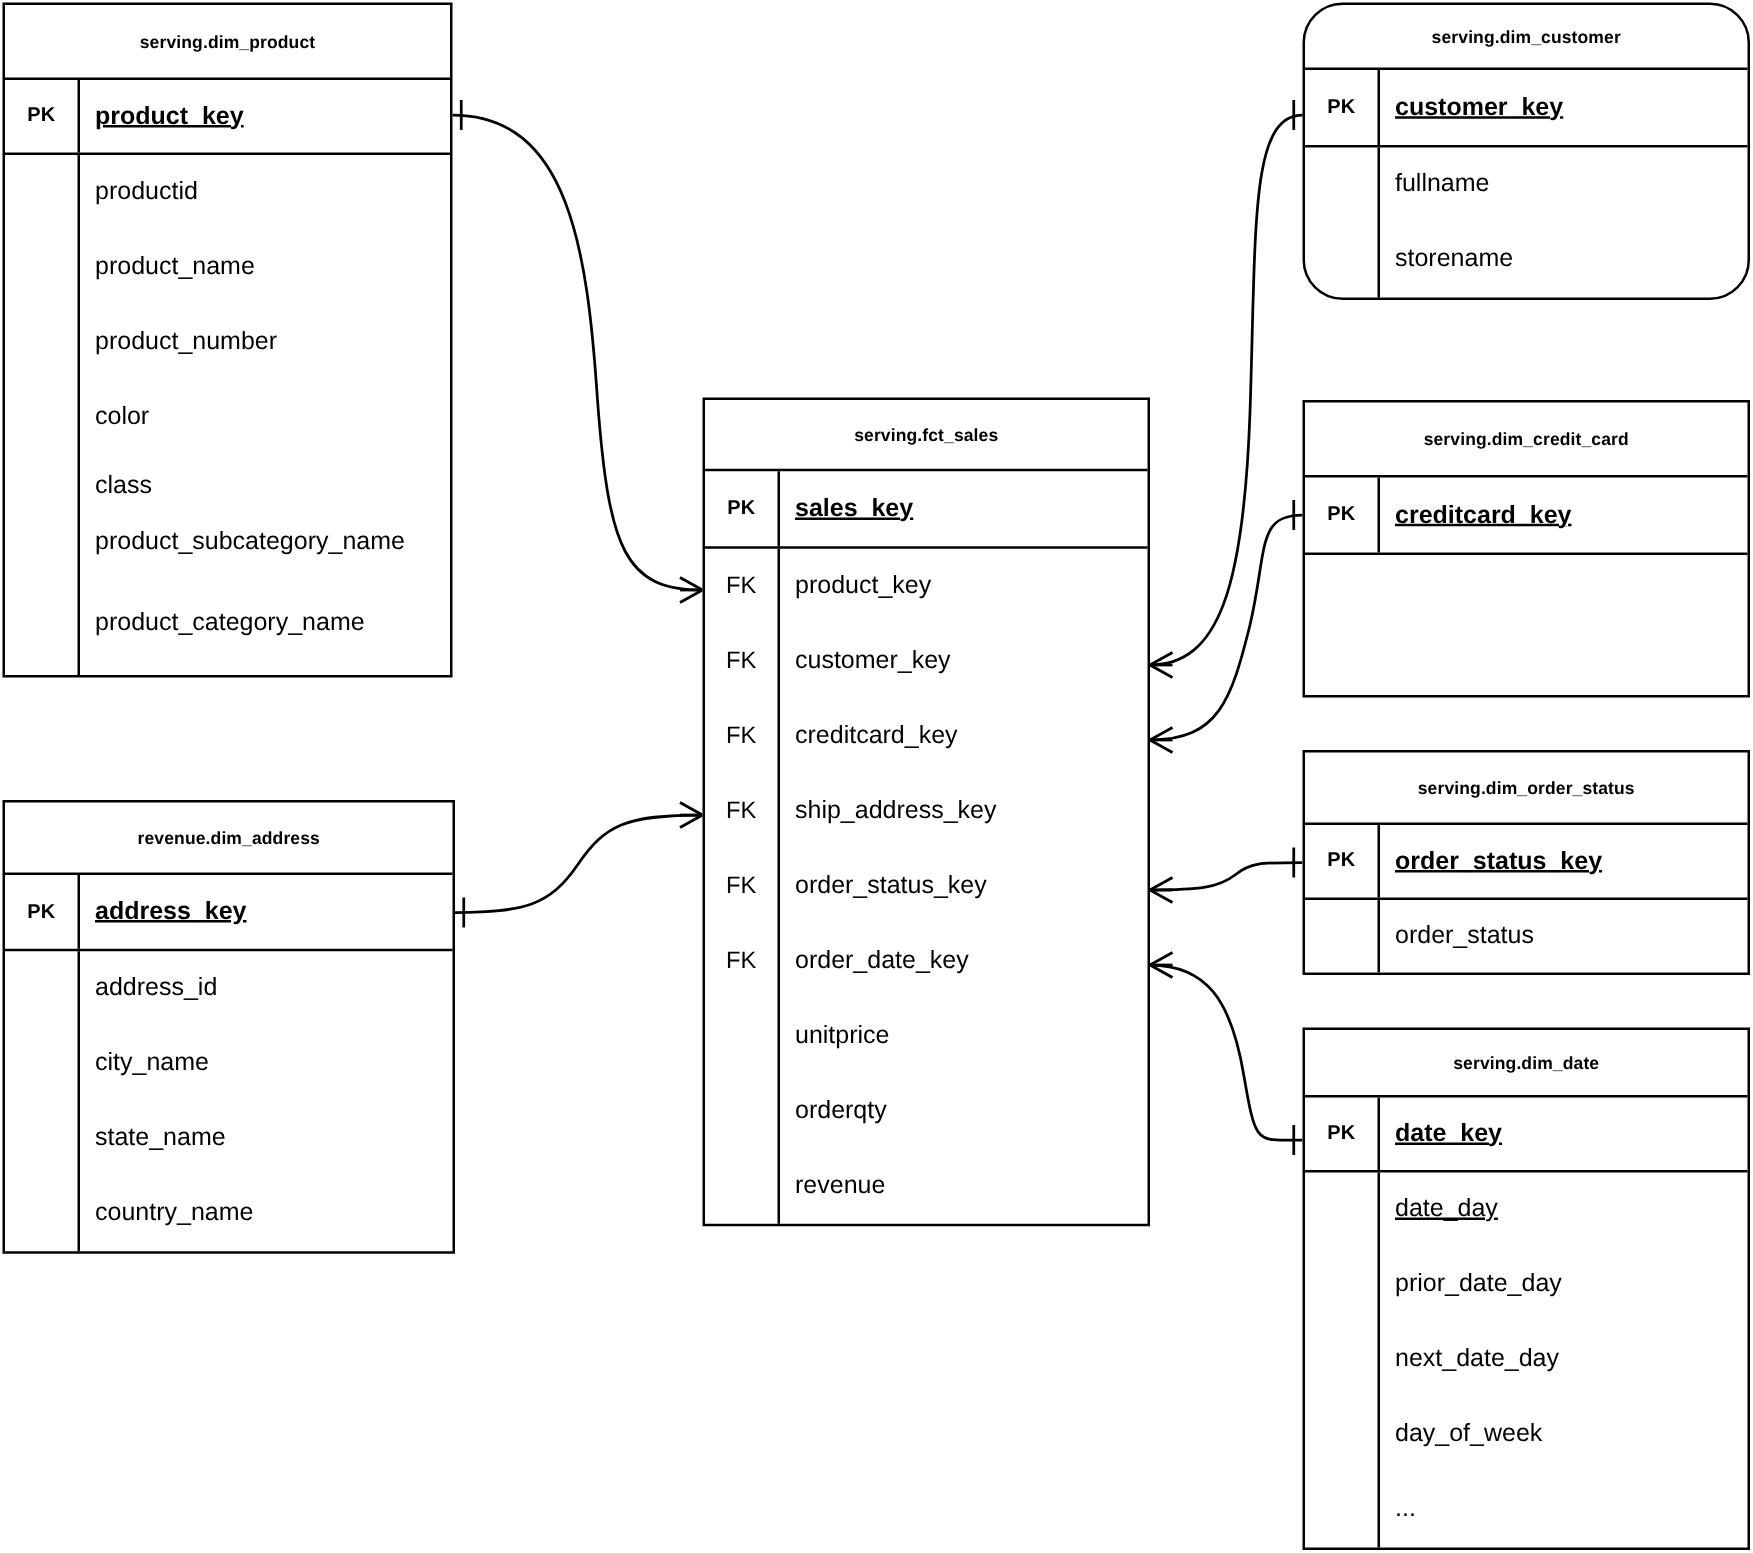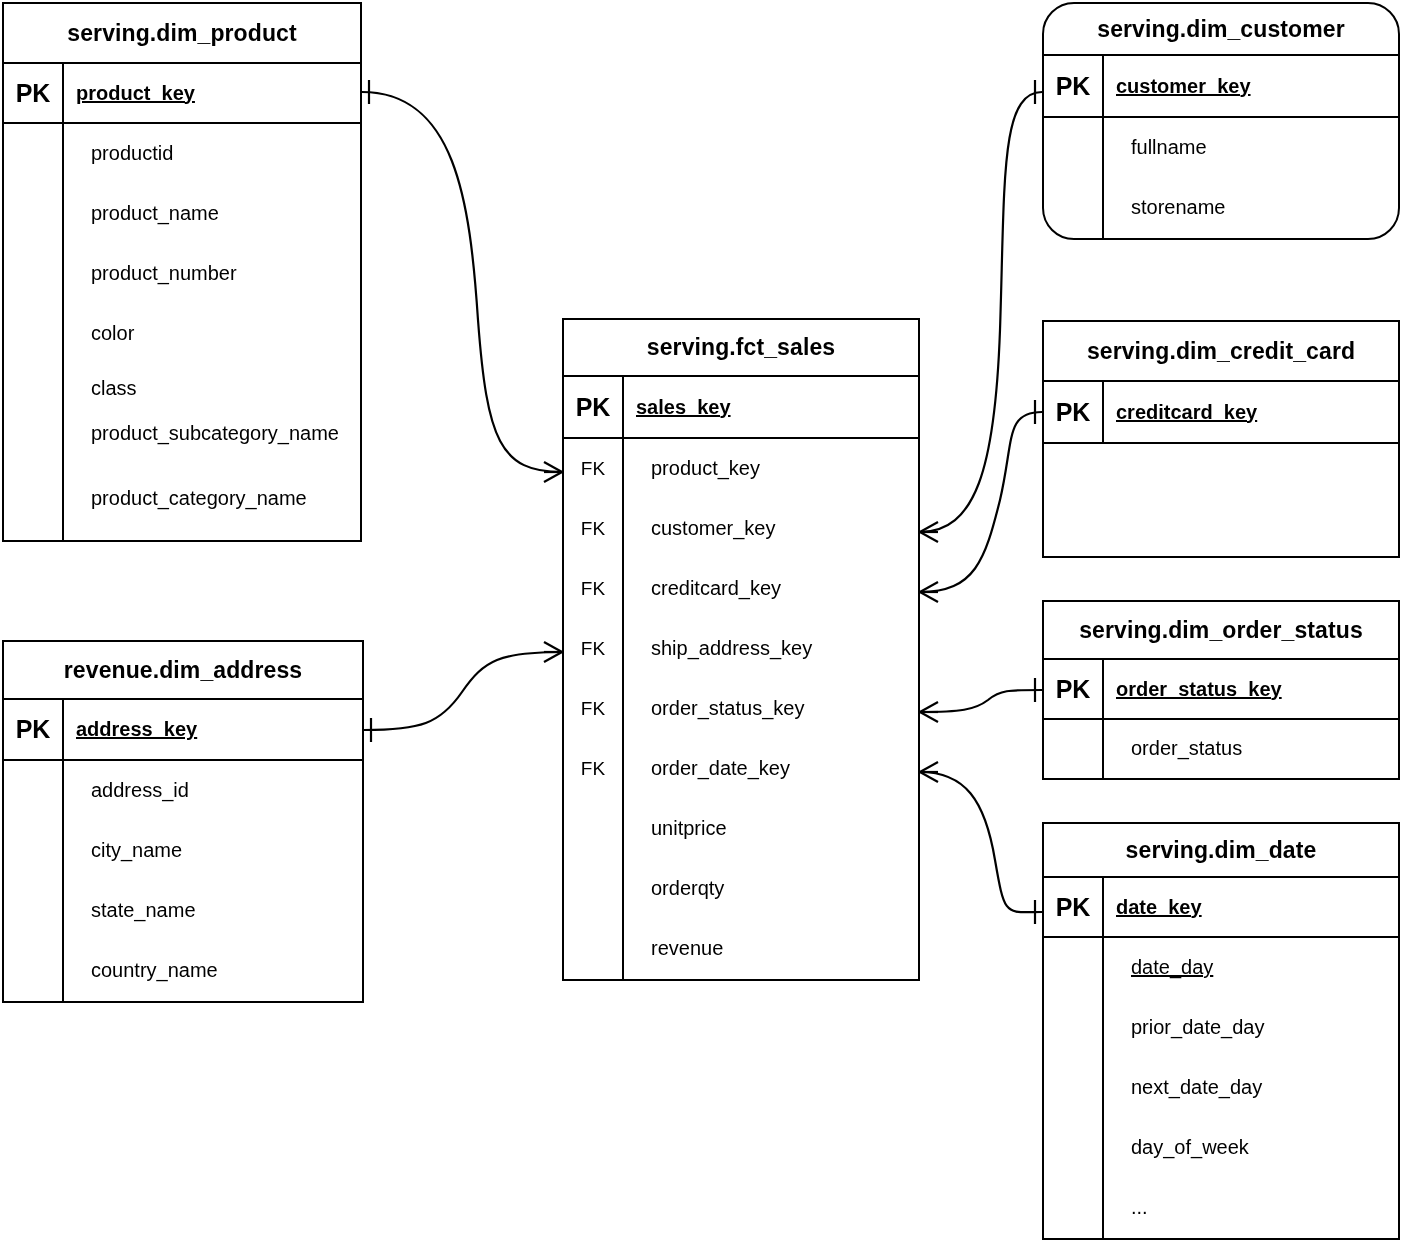--- a/index.html
+++ b/index.html
@@ -23,21 +23,21 @@
     display: flex;
     flex-direction: column;
   }
   .entity-title {
     box-sizing: border-box;
     height: 60px;
     display: flex;
     align-items: center;
     justify-content: center;
     font-weight: bold;
-    font-size: 23px;
+    font-size: 14px;
     color: #000000;
     border-bottom: 2px solid #000000;
     letter-spacing: 0.1px;
   }
   .row {
     box-sizing: border-box;
     display: flex;
     flex: 0 0 auto;
     min-height: 60px;
   }
@@ -45,42 +45,41 @@
     border-bottom: 2px solid #000000;
   }
   .cell-key {
     box-sizing: border-box;
     width: 60px;
     flex: 0 0 60px;
     border-right: 2px solid #000000;
     display: flex;
     align-items: center;
     justify-content: center;
-    font-size: 25px;
+    font-size: 16px;
     font-weight: bold;
     color: #000000;
   }
   .cell-name {
     box-sizing: border-box;
     flex: 1 1 auto;
     display: flex;
     align-items: center;
     padding-left: 12px;
     padding-right: 8px;
     font-size: 20px;
     color: #000000;
   }
   .cell-name.pk-name {
     font-weight: bold;
     text-decoration: underline;
   }
   .body-split {
     display: flex;
     flex: 1 1 auto;
-    gap: 15px;
   }
   .body-gutter {
     box-sizing: border-box;
     width: 60px;
     flex: 0 0 60px;
     border-right: 2px solid #000000;
     display: flex;
     flex-direction: column;
   }
   .gutter-cell {

